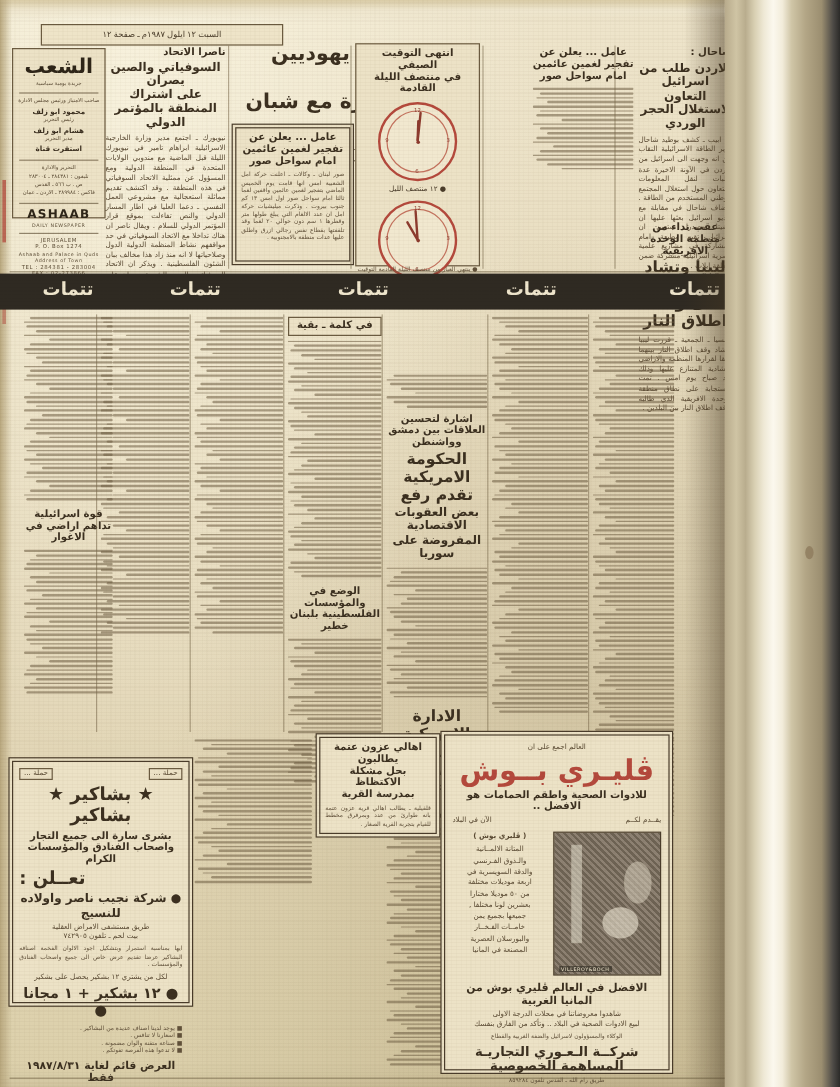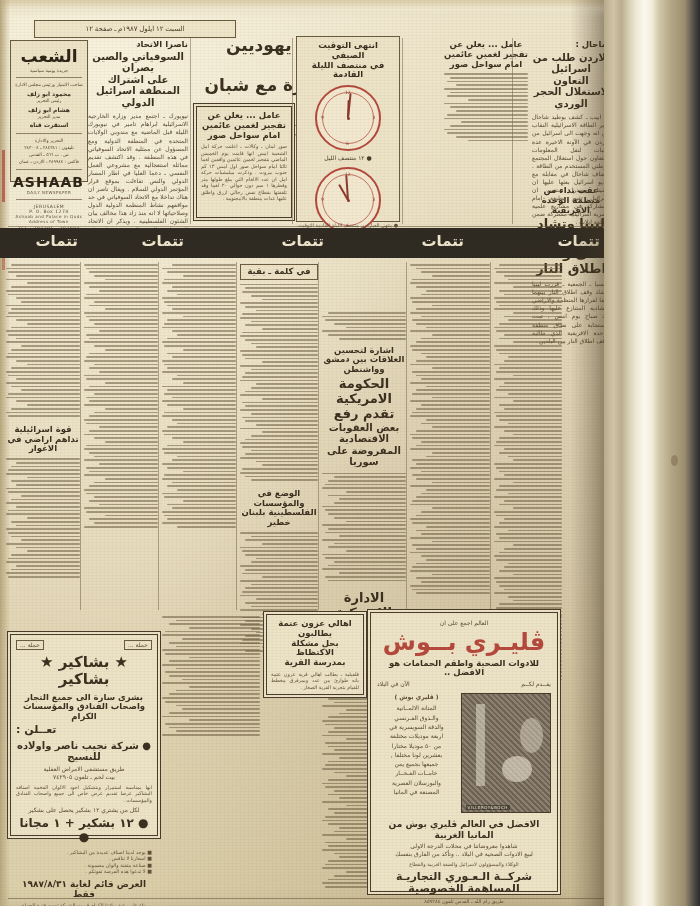--- a/index.html
+++ b/index.html
@@ -68,21 +68,21 @@
   .datestrip span{font-size:7px;color:#4a3c2a;letter-spacing:.2px;}
 
   
   .masthead{position:absolute;left:10px;top:40px;width:78px;height:142px;
       border:1px solid #6b5b40;background:#ece2c6;padding:3px;box-sizing:border-box;}
   .logo-ar{font-size:17px;font-weight:bold;color:#2e2518;text-align:center;
       line-height:1;margin-top:4px;letter-spacing:-1px;}
   .logo-sub{font-size:4.5px;color:#5e4f38;text-align:center;margin-top:3px;}
   .mh-rule{height:1px;background:#6b5b40;margin:4px 2px;opacity:.7;}
   .mh-line{font-size:4.5px;color:#5a4a33;text-align:center;line-height:1.5;}
-  .logo-en{font-size:14px;font-weight:bold;color:#2e2518;text-align:center;
+  .logo-en{font-size:10px;font-weight:bold;color:#2e2518;text-align:center;
       letter-spacing:1px;margin-top:2px;}
   .logo-en-sub{font-size:4px;color:#5e4f38;text-align:center;letter-spacing:.5px;}
 
   
   .redbar{position:absolute;background:#b4493c;opacity:.75;}
 
   
   .clockbox{position:absolute;border:1px solid #6b5b40;background:#ece2c6;}
   .clock{width:62px;height:62px;border-radius:50%;border:2px solid #b4493c;
       position:relative;margin:0 auto;background:#f1e8cf;}
@@ -208,21 +208,21 @@
     </div>
 
     <div class="box dblborder" style="left:196px;top:106px;width:96px;height:112px;padding:4px;background:#ece2c6;">
       <div class="hl hl-sm">عامل ... يعلن عن تفجير لغمين عائمين امام سواحل صور</div>
       <div class="micro" style="margin-top:3px;text-align:justify;">صور لبنان ـ وكالات ـ اعلنت حركة امل الشعبية امس انها قامت يوم الخميس الماضي بتفجير لغمين عائمين واقفين لغما ثالثا امام سواحل صور اول امس ١٣ كم جنوب بيروت . وذكرت ميليشيات حركة امل ان عدد الالغام التي يبلغ طولها متر وقطرها ١ سم دون حوالي ٢٠ لغما وقد تلقفتها بقطاع نفس رجالي ازرق واطلق عليها عدات منطقة بالامجنوبية .</div>
     </div>
 
     <div class="box" style="left:88px;top:40px;width:100px;">
       <div class="hl hl-sm" style="text-align:right;">ناصرا الاتحاد</div>
       <div class="hl hl-md" style="margin-top:1px;">السوفياتي والصين يصران</div>
-      <div class="hl hl-md">على اشتراك المنطقة اسرائيل</div>
+      <div class="hl hl-md">على اشتراك المنطقة بالمؤتمر</div>
       <div class="hl hl-md">الدولي</div>
       <div class="tiny" style="margin-top:4px;text-align:justify;">نيويورك ـ اجتمع مدير وزارة الخارجية الاسرائيلية ابراهام تامير في نيويورك الليلة قبل الماضية مع مندوبي الولايات المتحدة في المنطقة الدولية ومع المسؤول عن ممثلية الاتحاد السوفياتي في هذه المنطقة . وقد اكتشف تقديم مماثلة استعجالية مع مشروعي العمل النفسي ـ دعما العليا في اطار المسار الدولي والنص تفاءلت بموقع قرار المؤتمر الدولي للسلام . ويقال ناصر ان هناك تداخلا مع الاتحاد السوفياتي في حد مواقفهم نشاط المنظمة الدولية الدول وصلاحياتها لا انه منذ زاد هذا مخالف ببان الشئون الفلسطينية . ويذكر ان الاتحاد السوفياتي والصين الشعبية يصران على اشراك منظمة التحرير الفلسطينية في المفاوضات .</div>
     </div>
 
     <div class="clockbox" style="left:296px;top:36px;width:104px;height:186px;padding:4px;box-sizing:border-box;">
       <div class="hl hl-sm">انتهى التوقيت الصيفي</div>
       <div class="hl hl-sm">في منتصف الليلة القادمة</div>
 
       <div style="margin-top:5px;">
         <div class="clock">
@@ -262,21 +262,21 @@
     <div class="hrule" style="left:8px;top:226px;width:598px;"></div>
 
     <div class="tband">
       <div class="t" style="right:14px;">تتمات</div>
       <div class="t" style="right:150px;">تتمات</div>
       <div class="t" style="right:290px;">تتمات</div>
       <div class="t" style="right:430px;">تتمات</div>
       <div class="t" style="right:536px;">تتمات</div>
     </div>
 
-    <div class="box" style="left:6px;top:264px;width:74px;">
+    <div class="box" style="left:20px;top:264px;width:74px;">
       <div class="copy dense">
         <div class="ln s2"></div>
           <div class="ln s1"></div>
           <div class="ln s4"></div>
         <div class="ln s3"></div>
           <div class="ln s1"></div>
           <div class="ln s5"></div>
         <div class="ln s2"></div>
           <div class="ln s1"></div>
           <div class="ln s4"></div>
@@ -1027,21 +1027,21 @@
     </div>
 
     <div class="box dblborder" style="left:10px;top:634px;width:148px;height:202px;background:#ece2c6;padding:5px;">
       <div style="display:flex;justify-content:space-between;">
         <div class="tiny" style="border:1px solid #6b5b40;padding:0 3px;">حملة ...</div>
         <div class="tiny" style="border:1px solid #6b5b40;padding:0 3px;">حملة ...</div>
       </div>
       <div class="hl" style="font-size:15px;margin-top:4px;">★ بشاكير ★ بشاكير</div>
       <div class="hl hl-sm" style="margin-top:4px;">بشرى سارة الى جميع التجار</div>
       <div class="hl hl-sm">واصحاب الفنادق والمؤسسات الكرام</div>
-      <div class="hl" style="font-size:11px;text-align:left;margin-top:2px;">تعــلن :</div>
+      <div class="hl" style="font-size:15px;text-align:left;margin-top:2px;">تعــلن :</div>
       <div class="hl" style="font-size:10px;margin-top:3px;">● شركة نجيب ناصر واولاده للنسيج</div>
       <div class="tiny cen" style="margin-top:2px;">طريق مستشفى الامراض العقلية</div>
       <div class="tiny cen">بيت لحم ـ تلفون ٧٤٢٩٠٥</div>
       <div class="micro" style="margin-top:3px;text-align:justify;">ايها بمناسبة استمرار وبتشكيل اجود الالوان الفخمة اصنافه البشاكير عرضا تقديم عرض خاص الى جميع واصحاب الفنادق والمؤسسات .</div>
       <div class="tiny cen" style="margin-top:3px;">لكل من يشتري ١٢ بشكير يحصل على بشكير</div>
       <div class="hl" style="font-size:12px;margin-top:3px;">● ١٢ بشكير + ١ مجانا ●</div>
       <div style="margin-top:4px;">
         <div class="micro">■ يوجد لدينا اصناف عديدة من البشاكير .</div>
         <div class="micro">■ اسعارنا لا تنافس .</div>
         <div class="micro">■ صناعة متقنة والوان مضمونة .</div>

